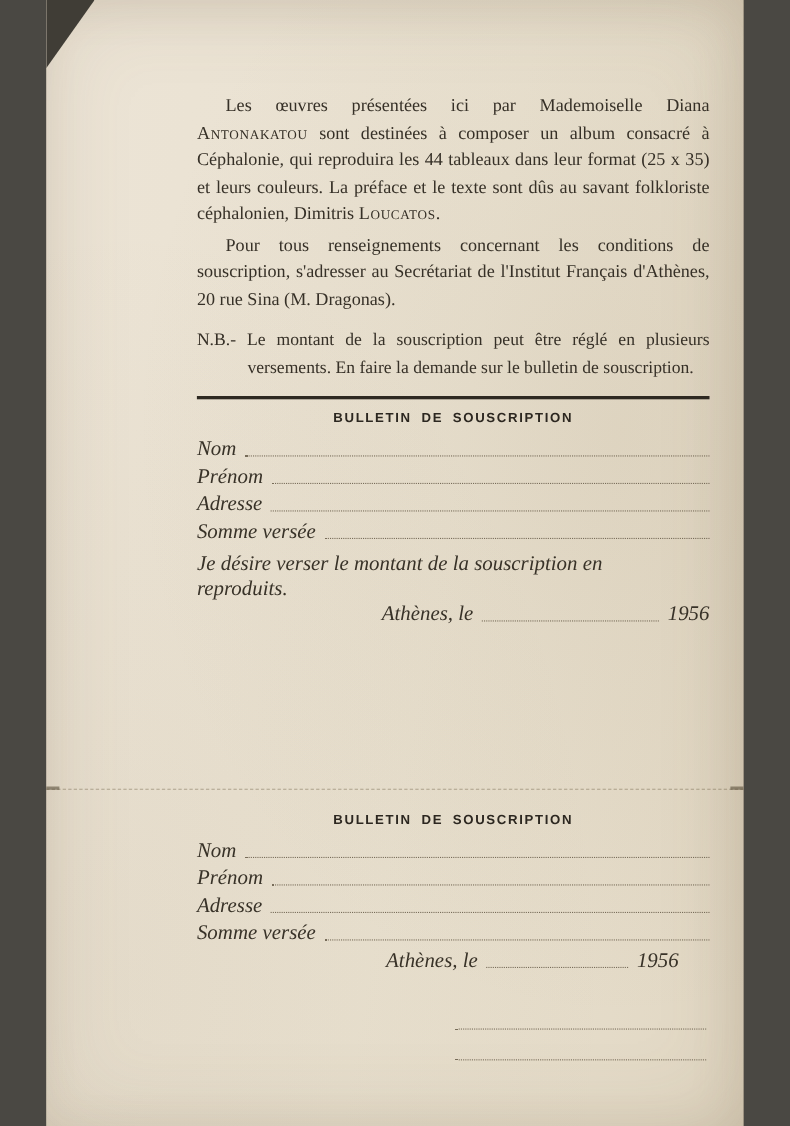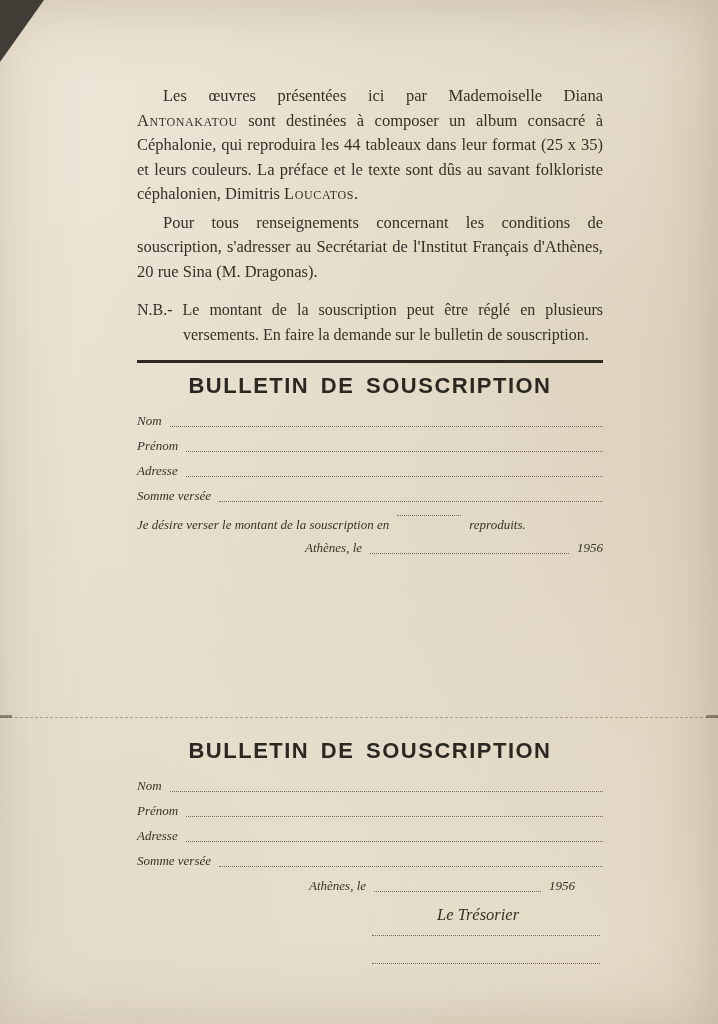--- a/index.html
+++ b/index.html
@@ -3,21 +3,21 @@
 <meta charset="utf-8">
 <style>
   html, body {
     margin: 0;
     padding: 0;
     background: #4a4843;
     font-family: "Liberation Serif", "DejaVu Serif", serif;
   }
   .page {
     position: relative;
-    width: 718px;
+    width: 634px;
     height: 1024px;
     margin: 0 auto;
     overflow: hidden;
     color: #363027;
     background:
       radial-gradient(ellipse at 82% 38%, rgba(150,130,95,0.10), transparent 60%),
       radial-gradient(ellipse at 12% 88%, rgba(150,130,95,0.08), transparent 55%),
       linear-gradient(100deg, #ece4d6 0%, #e9e1d0 55%, #e1d7c3 100%);
     box-shadow: inset 0 0 80px rgba(120,100,70,0.16), inset -10px 6px 40px rgba(120,100,70,0.12);
   }
@@ -83,50 +83,51 @@
   .rule {
     height: 3px;
     background: #2e2921;
     margin: 13px 0 10px 0;
   }
 
   .b-title {
     margin: 0 0 12px 0;
     font-family: "Liberation Sans", sans-serif;
     font-weight: 700;
-    font-size: 22px;
+    font-size: 12px;
     letter-spacing: 1.5px;
     word-spacing: 4px;
     text-align: center;
     color: #2c2720;
   }
 
   .field-row {
     display: flex;
     align-items: flex-end;
     margin-bottom: 6px;
     line-height: 19px;
   }
   .flabel {
     font-style: italic;
-    font-size: 13px;
+    font-size: 19px;
     color: #383228;
     white-space: nowrap;
   }
   .fill {
     flex: 1;
     border-bottom: 1.5px dotted #776c59;
     margin: 0 0 3px 8px;
   }
 
   .inst-row {
     display: flex;
     align-items: flex-start;
     margin: 10px 0 4px 0;
     line-height: 19px;
+    flex-direction: column;
   }
   .inst-row .fill { max-width: 64px; margin-right: 8px; }
 
   .date-row {
     display: flex;
     align-items: flex-end;
     line-height: 19px;
     margin-top: 2px;
     text-align: right;
   }
@@ -225,20 +226,19 @@
       <span class="flabel">Somme versée</span>
       <span class="fill"></span>
     </div>
 
     <div class="date-row b2">
       <span class="flabel">Athènes, le</span>
       <span class="fill"></span>
       <span class="flabel year">1956</span>
     </div>
 
-    <div class="treasurer">Le Trésorier</div>
 
   </div>
 
   <div class="sig-line one"></div>
   <div class="sig-line two"></div>
 
 </div>
 
 </body></html>

